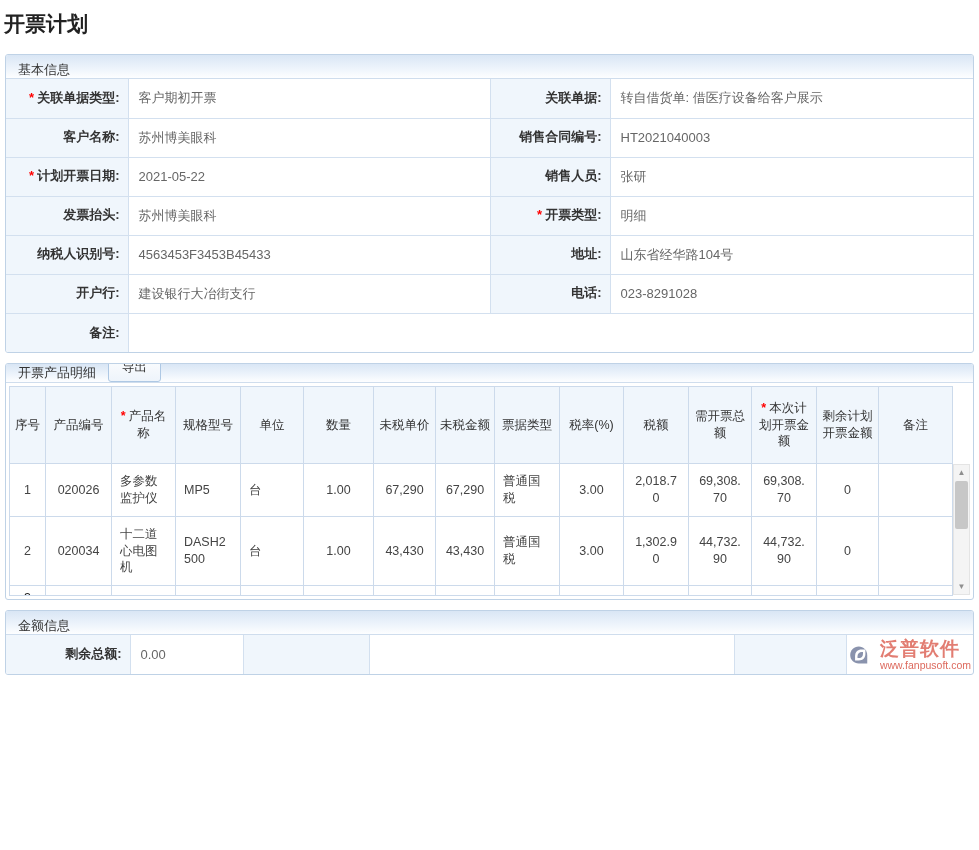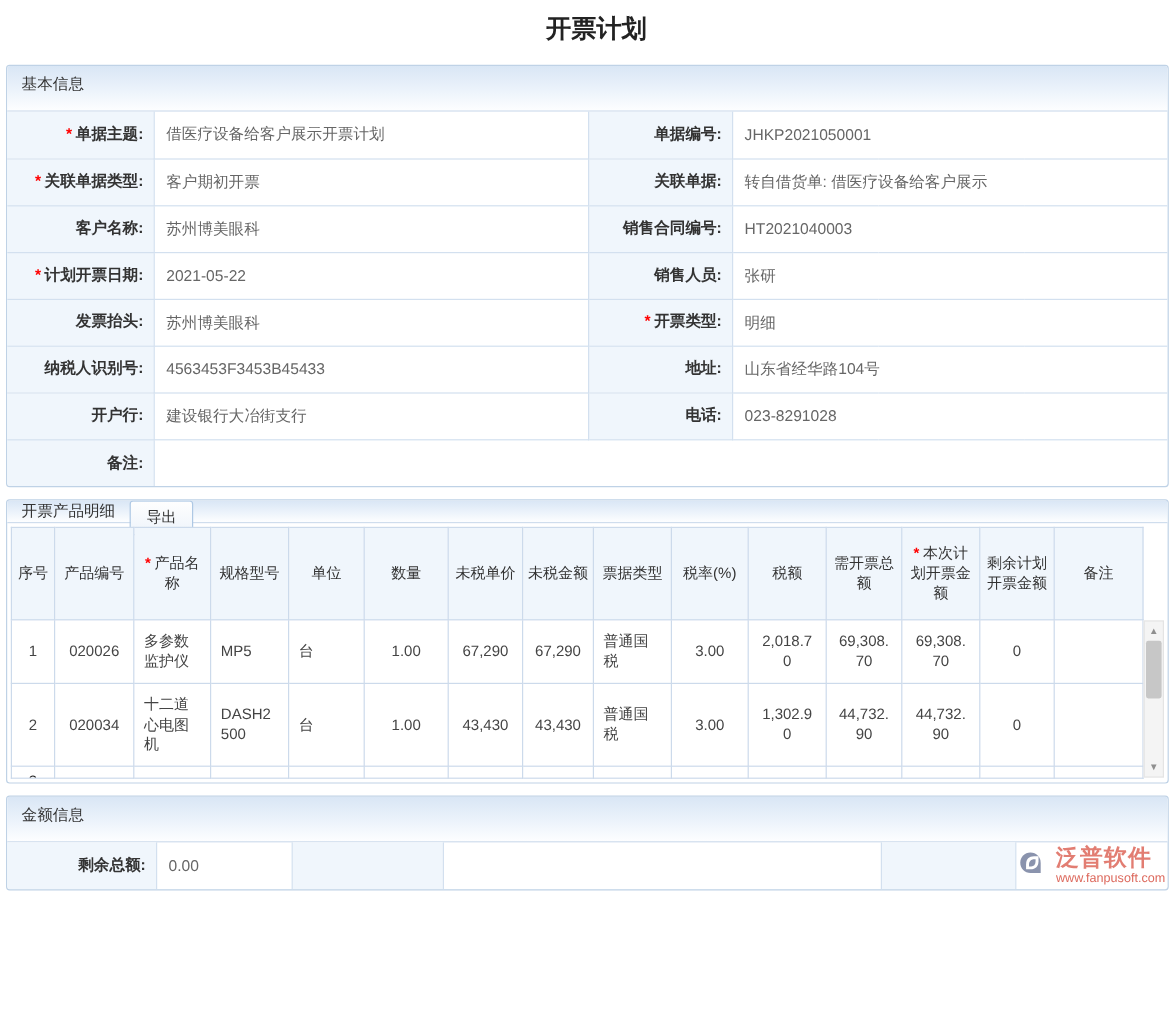--- a/index.html
+++ b/index.html
@@ -3,35 +3,35 @@
 <meta charset="utf-8">
 <style>
   * { box-sizing: border-box; }
   html,body { margin:0; padding:0; }
   body {
     width: 979px; height: 850px; background:#fff;
     font-family: "Liberation Sans", "DejaVu Sans", sans-serif;
     color:#333; overflow:hidden;
   }
   .page-title {
-    text-align:center; font-size:21px; font-weight:600; color:#222;
-    margin:10px 0 16px 15px;
+    text-align:left; font-size:21px; font-weight:600; color:#222;
+    margin:10px 0 16px 4px;
   }
   .panel {
     margin:0 5px 10px 5px;
     border:1px solid #bfd2e6; border-radius:3px;
     background:#fff; overflow:hidden;
   }
   .panel-hd {
-    height:38px; line-height:30px; padding:0 12px;
+    height:24px; line-height:30px; padding:0 12px;
     background:linear-gradient(180deg,#d9e6f5 0%,#ecf3fb 55%,#fdfeff 100%);
     font-size:13px; color:#333;
     border-bottom:1px solid #cfdded;
   }
-  .panel-hd.products-hd { height:19px; display:flex; align-items:flex-start; gap:12px; line-height:normal; }
+  .panel-hd.products-hd { height:19px; display:flex; align-items:flex-end; gap:12px; line-height:normal; }
   .export-btn {
     font-size:12.5px; color:#333; padding:5px 13px;
     border:1px solid #aec8e4; border-radius:3px;
     background:linear-gradient(180deg,#fefefe,#eef4fb);
     cursor:pointer; font-family:inherit;
   }
   
   .info-table { width:100%; border-collapse:collapse; table-layout:fixed; font-size:13px; }
   .info-table td { border:1px solid #d3e0ef; height:39px; padding:0 8px; overflow:hidden; }
   .info-table tr:first-child td { border-top:none; }
@@ -74,21 +74,21 @@
     cursor:pointer; user-select:none;
   }
   .sb-up { top:0; }
   .sb-down { bottom:0; }
   .sb-thumb {
     position:absolute; top:16px; left:1px; width:13px; height:48px;
     background:#c7c7c7; border-radius:2px; cursor:pointer;
   }
   
   .wm-cell { position:relative; padding:0 2px !important; }
-  .watermark { display:flex; gap:12px; justify-content:flex-start; }
+  .watermark { display:flex; align-items:center; gap:12px; justify-content:flex-start; }
   .wm-text { display:flex; flex-direction:column; line-height:1; }
   .wm-brand { font-size:19px; font-weight:bold; color:#e27d72; letter-spacing:1px; white-space:nowrap; }
   .wm-site { font-size:10.5px; color:#dd6a5e; margin-top:2px; white-space:nowrap; }
 </style>
 </head>
 <body>
 
 <div class="page-title">开票计划</div>
 
 <div class="panel">
@@ -96,26 +96,20 @@
   <table class="info-table">
     <colgroup>
         <col style="width:122px">
         <col style="width:362px">
         <col style="width:120px">
         <col style="width:122px">
         <col style="width:122px">
         <col>
       </colgroup>
     <tbody>
-        <tr>
-      <td class="lbl"><span class="req">*</span><span>单据主题:</span></td>
-      <td class="val">借医疗设备给客户展示开票计划</td>
-      <td class="lbl">单据编号:</td>
-      <td class="val" colspan="3">JHKP2021050001</td>
-    </tr>
     <tr>
       <td class="lbl"><span class="req">*</span><span>关联单据类型:</span></td>
       <td class="val">客户期初开票</td>
       <td class="lbl">关联单据:</td>
       <td class="val" colspan="3">转自借货单: 借医疗设备给客户展示</td>
     </tr>
     <tr>
       <td class="lbl">客户名称:</td>
       <td class="val">苏州博美眼科</td>
       <td class="lbl">销售合同编号:</td>

